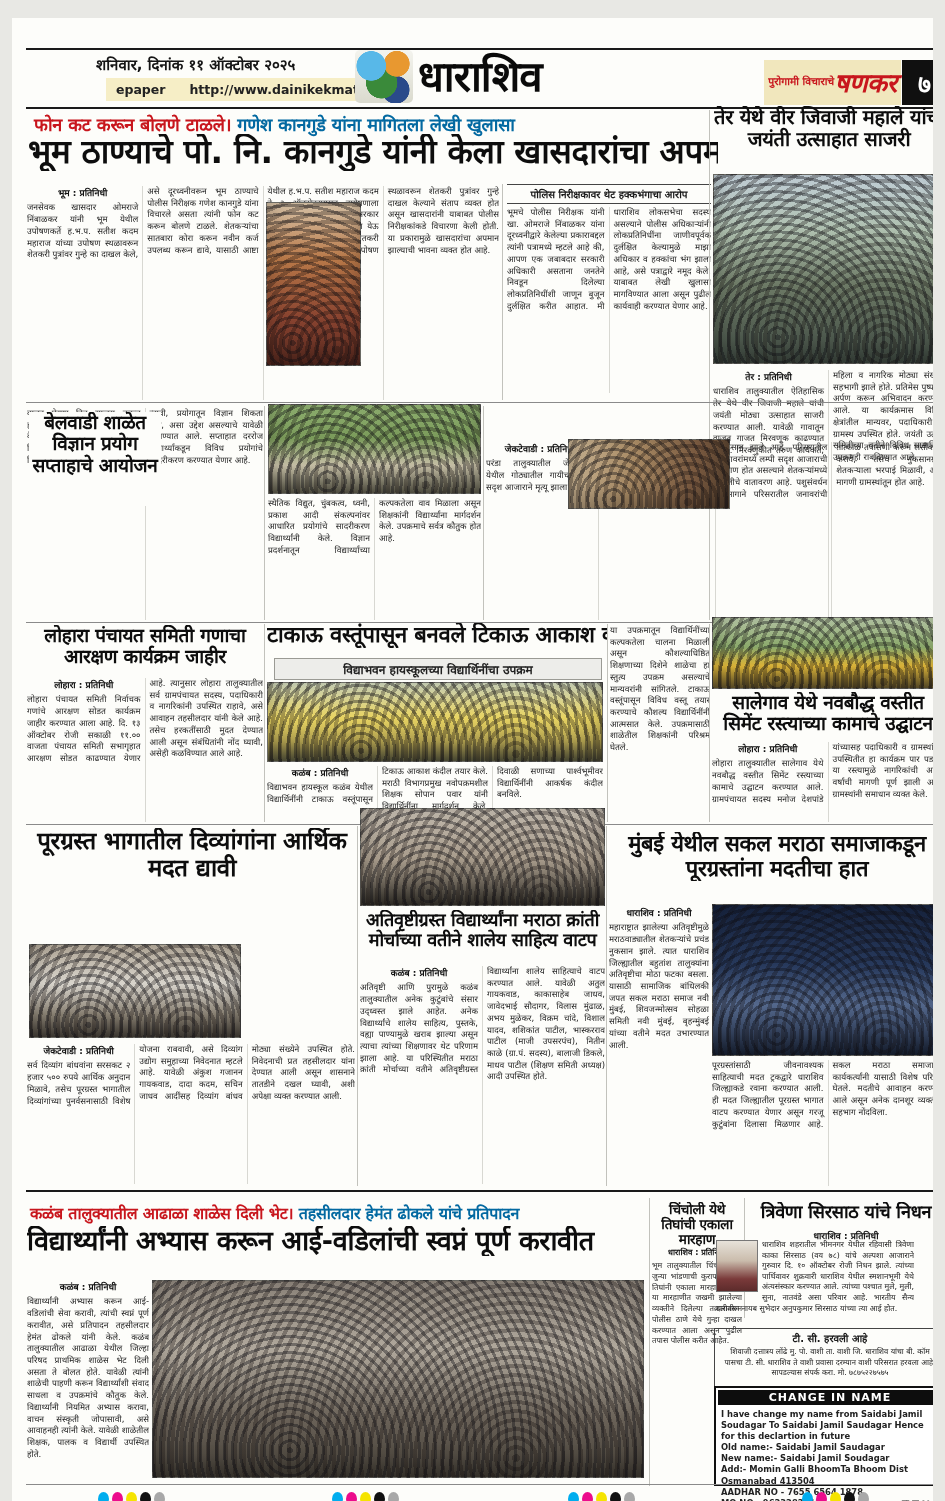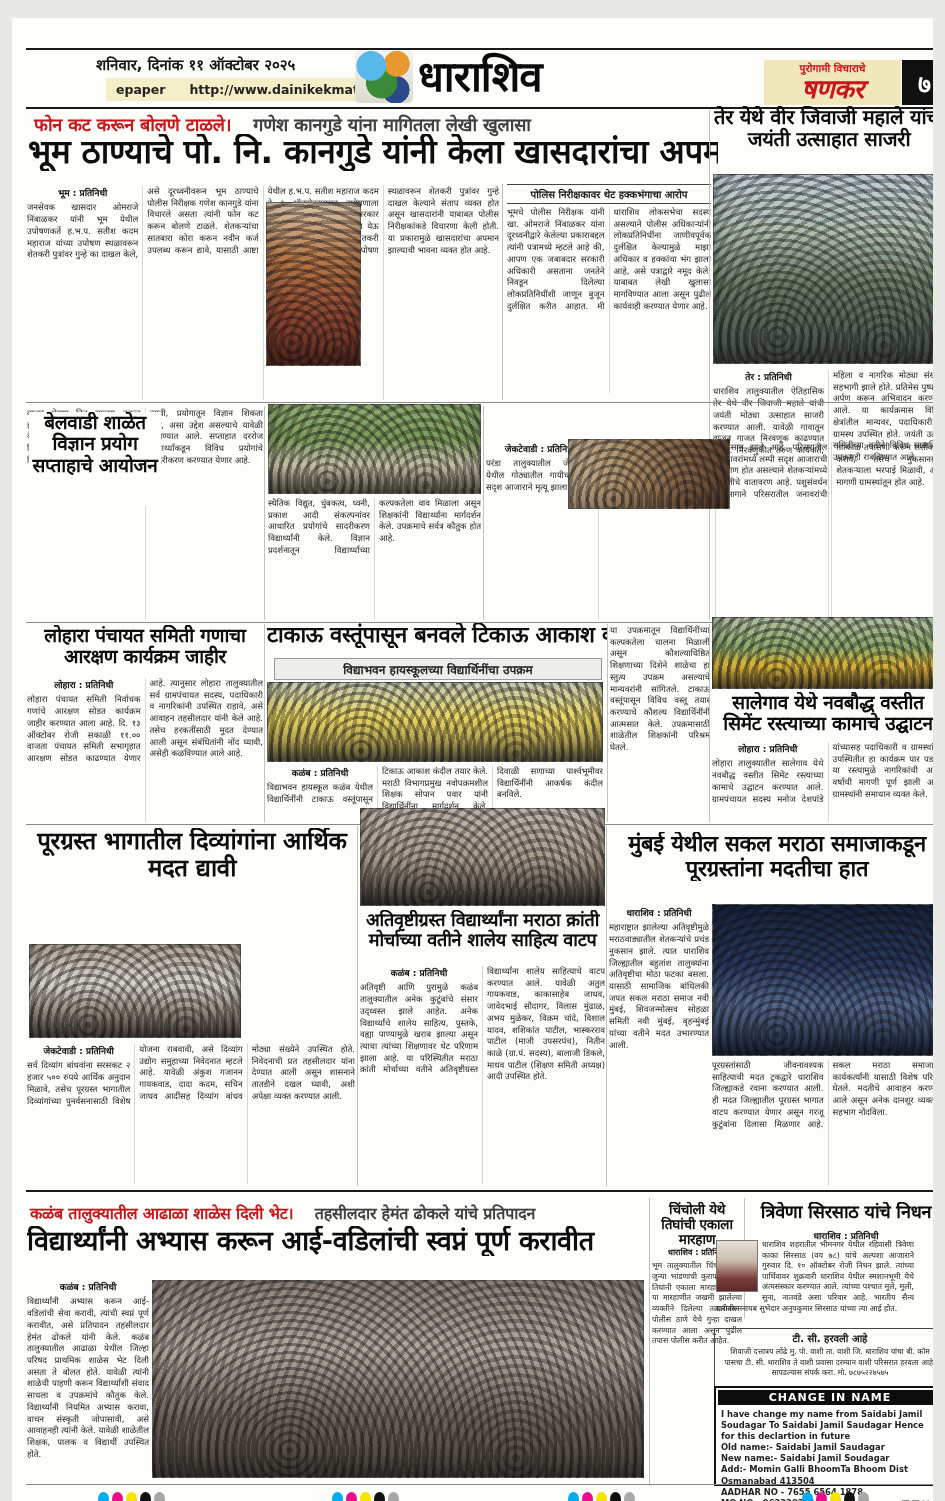--- a/index.html
+++ b/index.html
@@ -15,29 +15,29 @@
   .hl.left{text-align:left;}
   .nowrap{white-space:nowrap;}
   
   .bd{position:absolute;font-size:8.5px;line-height:1.38;text-align:justify;color:#222;
       column-gap:9px;column-rule:1px solid #d8d8d2;overflow:hidden;}
   .c2{column-count:2;} .c3{column-count:3;} .c4{column-count:4;}
   .by{font-weight:700;text-align:center;font-size:9px;margin:1px 0 3px 0;color:#111;}
   
   .kick{position:absolute;font-weight:700;letter-spacing:-0.2px;}
   .kick .red{color:#c8161d;}
-  .kick .blk{color:#404040;padding-left:16px;}
+  .kick .blk{color:#0369a1;}
   
   .date{position:absolute;font-size:15px;font-weight:700;color:#151515;}
   .epaper{position:absolute;background:#f6eec6;display:flex;align-items:center;gap:5px;
           padding:0 14px 0 10px;clip-path:polygon(0 0,93% 0,100% 100%,0 100%);
           font-size:12.5px;font-weight:700;color:#222;}
   .epaper .dotico{width:11px;height:11px;border-radius:50%;background:#d42a1e;display:inline-block;}
   .edition{position:absolute;font-size:42px;font-weight:800;letter-spacing:-1px;color:#0a0a0a;}
-  .brandbox{position:absolute;background:#f1e7bd;display:flex;flex-direction:column;
+  .brandbox{position:absolute;background:#f1e7bd;display:flex;flex-direction:row;
             align-items:center;justify-content:center;line-height:1;}
   .brandbox .tag{font-size:10.5px;font-weight:700;color:#c8161d;margin-bottom:2px;}
   .brandbox .brand{font-size:26px;font-weight:800;color:#c8161d;font-style:italic;letter-spacing:-0.5px;}
   .pagebox{position:absolute;background:#101010;color:#fff;display:flex;align-items:center;
            justify-content:center;font-size:25px;font-weight:700;}
   .logo{position:absolute;border-radius:5px;
         background:
           radial-gradient(circle at 28% 30%,#58b8e8 0 26%,transparent 27%),
           radial-gradient(circle at 72% 26%,#e89830 0 22%,transparent 23%),
           radial-gradient(circle at 46% 62%,#3a8a3a 0 34%,transparent 35%),

